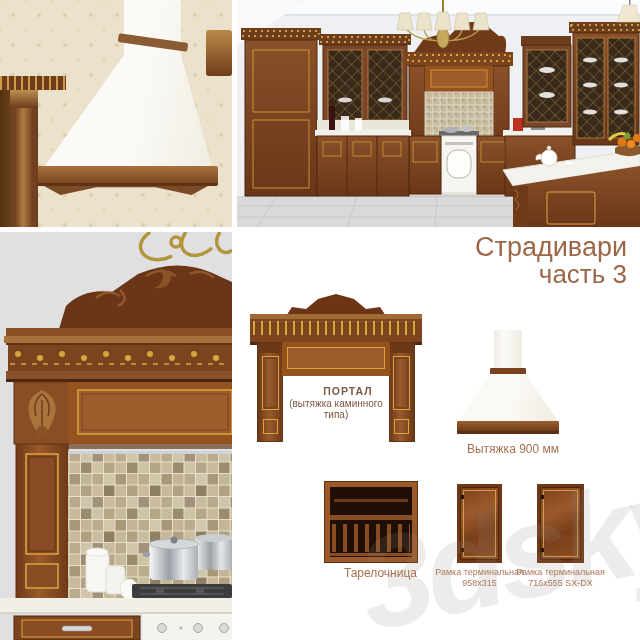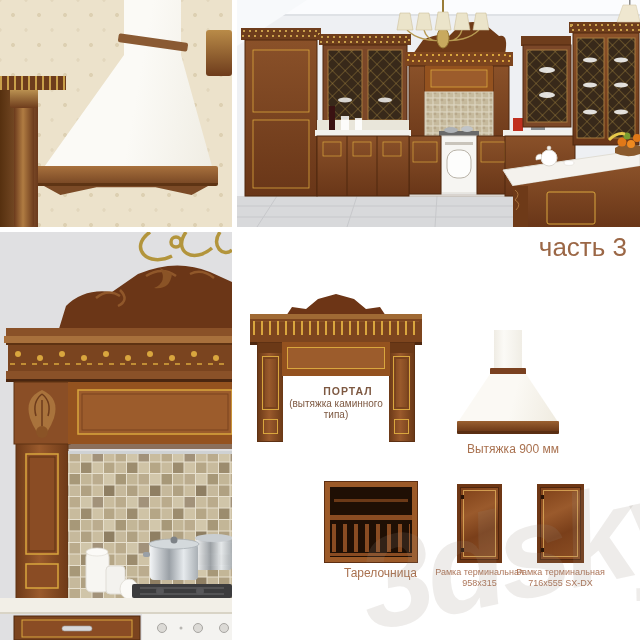--- a/index.html
+++ b/index.html
@@ -385,20 +385,21 @@
         <circle cx="198" cy="396" r="4.5" fill="#dcdad6" stroke="#a8a6a2"></circle>
         <circle cx="224" cy="396" r="4.5" fill="#dcdad6" stroke="#a8a6a2"></circle>
         <circle cx="181" cy="396" r="1.5" fill="#b8b6b2"></circle>
       </g>
     </svg>
   </div>
 
   <div id="q4" class="abs">
 
     <div class="abs title-block">
+      <div class="title-line1">Страдивари</div>
       <div class="title-line2">часть 3</div>
     </div>
 
     <div class="abs fig-portal">
       <div class="p-crest"></div>
       <div class="p-cornice">
         <div class="p-lip"></div>
         <div class="p-frieze"></div>
       </div>
       <div class="p-col p-col-l">

